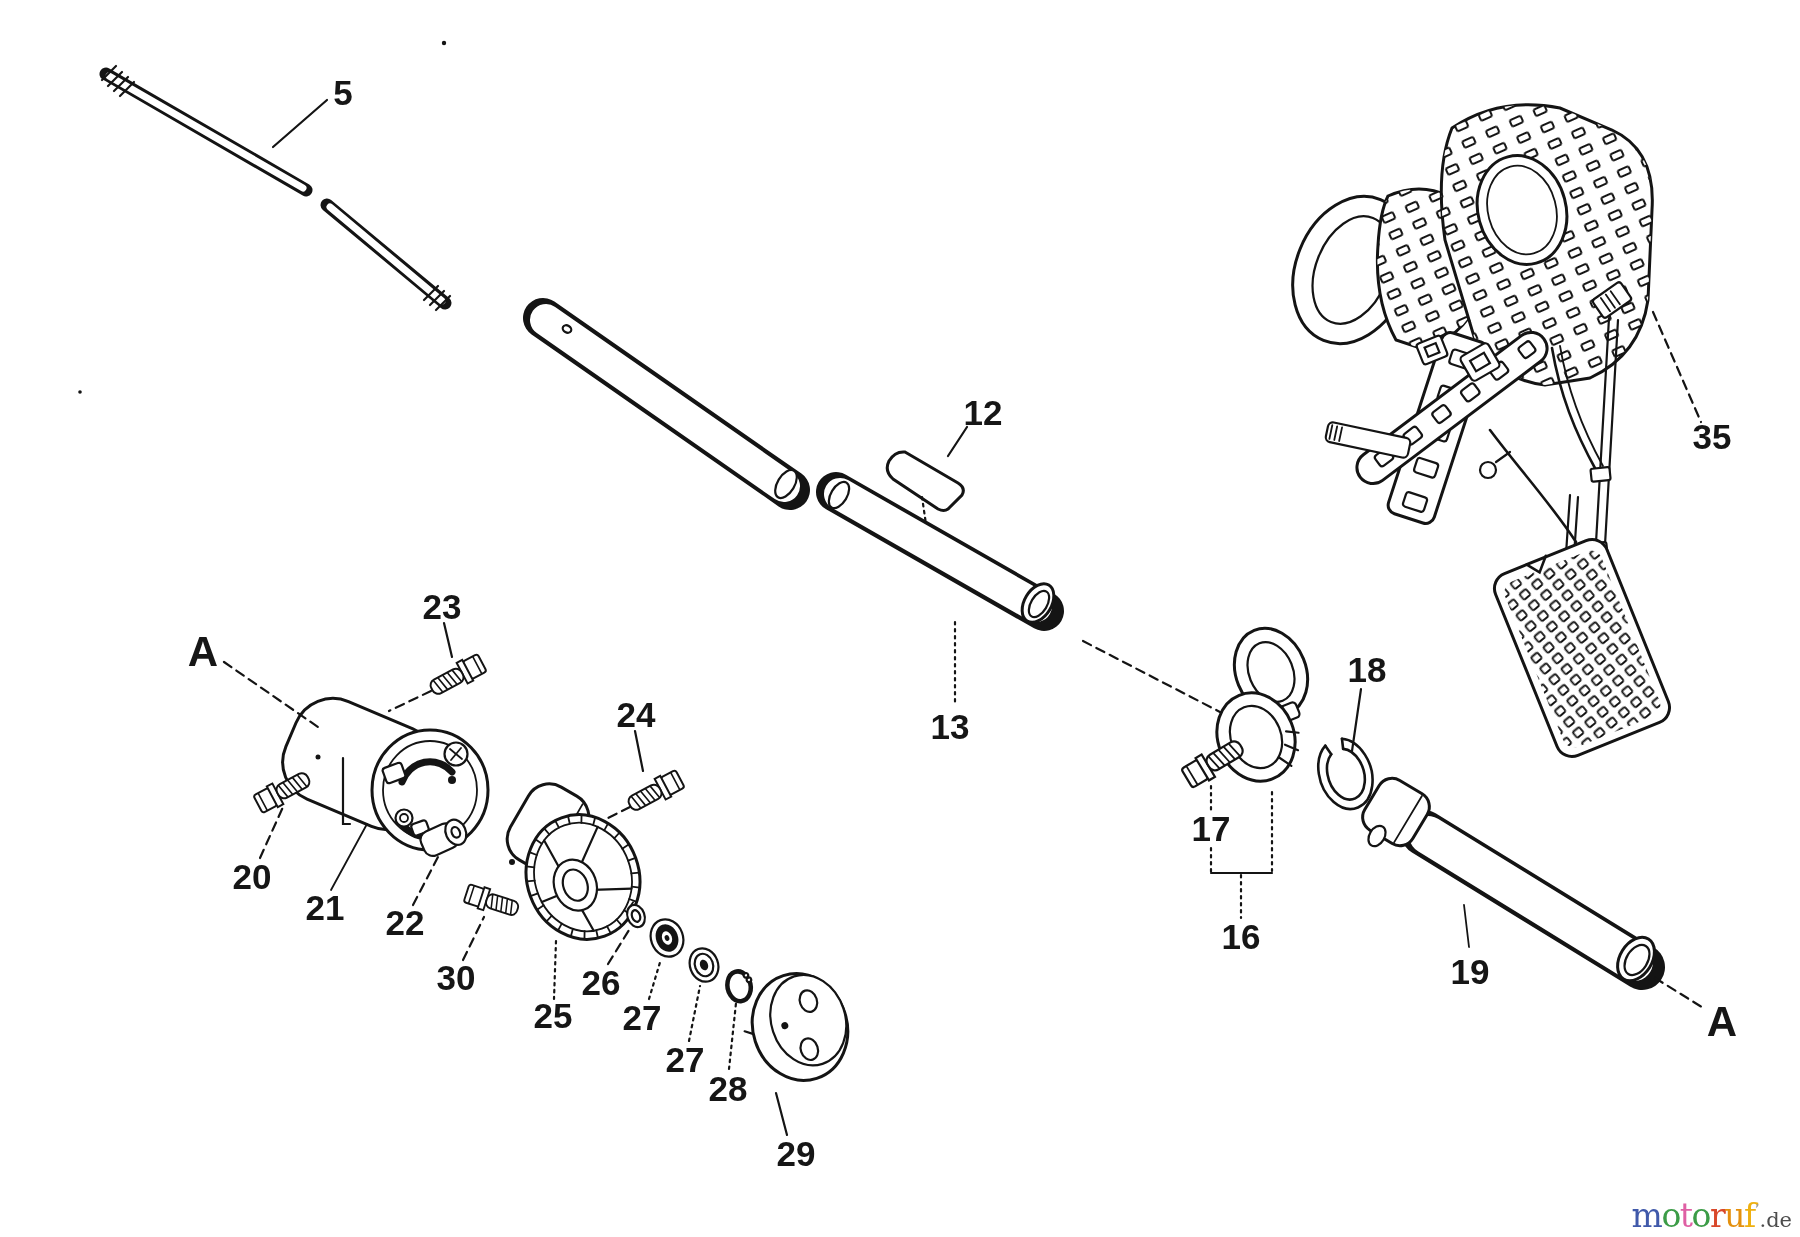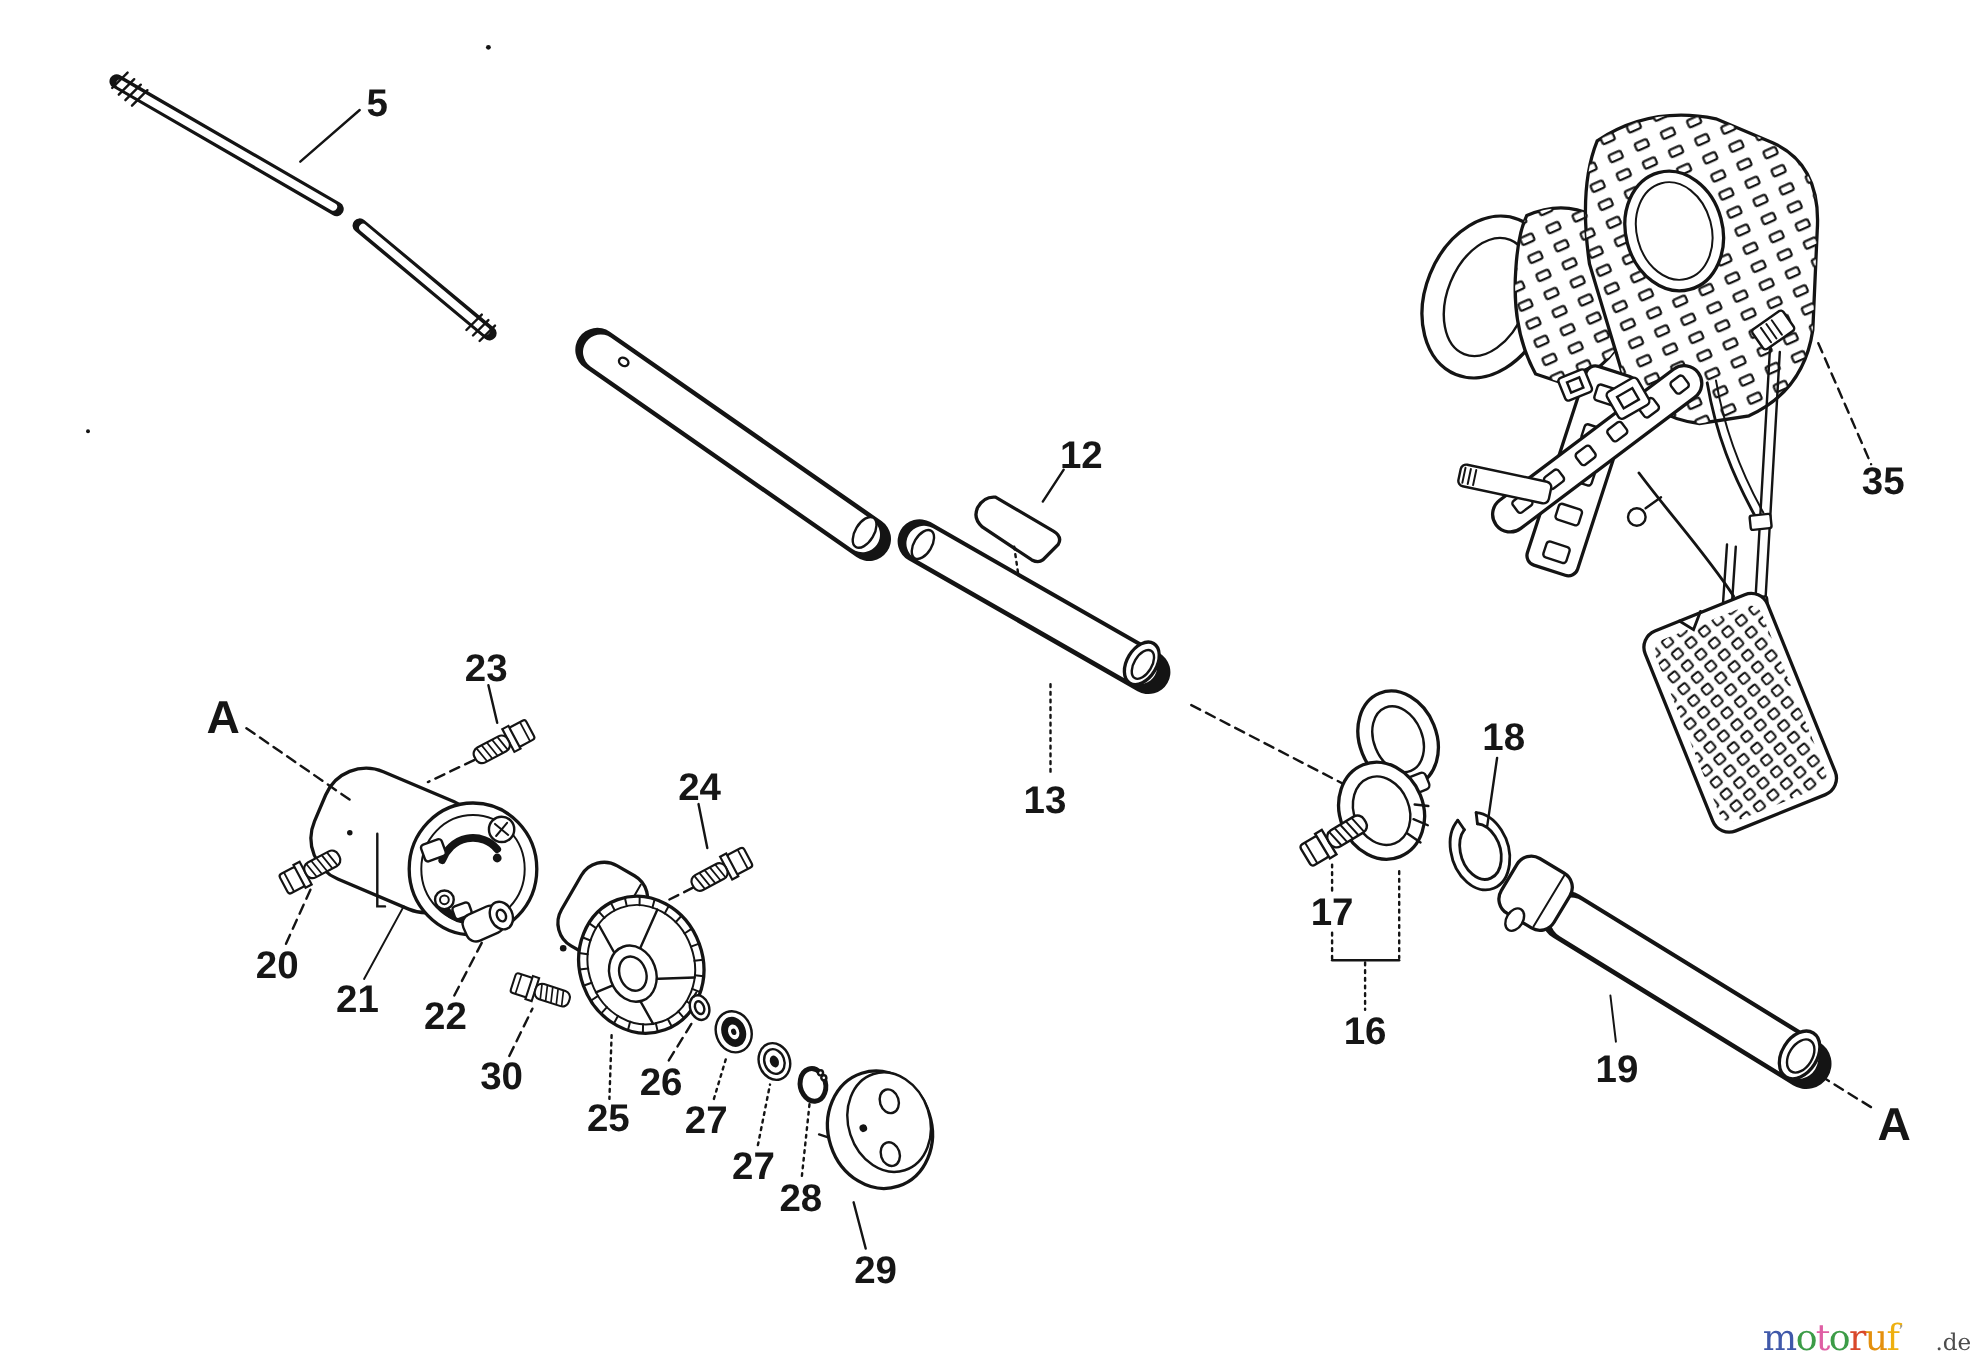--- a/index.html
+++ b/index.html
@@ -11,21 +11,21 @@
   .o2{fill:#ffffff;stroke:#141414;stroke-width:2.2;}
   .l2{fill:none;stroke:#141414;stroke-width:2.2;stroke-linecap:round;}
   .l18{fill:none;stroke:#141414;stroke-width:1.8;stroke-linecap:round;}
   .l26{fill:none;stroke:#141414;stroke-width:2.6;stroke-linecap:round;}
   .thick{fill:none;stroke:#141414;stroke-width:7;stroke-linecap:round;}
   .dash{stroke-dasharray:9 6;}
   .dot{stroke-dasharray:2.5 4.5;}
   .ink{fill:#141414;stroke:none;}
   .wm{position:absolute;right:8px;bottom:5px;font-family:"DejaVu Serif", serif;
       font-size:33px;letter-spacing:-1.5px;line-height:1;white-space:nowrap;}
-  .wm .suffix{font-size:21px;letter-spacing:0;margin-left:29px;}
+  .wm .suffix{font-size:21px;letter-spacing:0;}
   .wm .tick{font-size:15px;color:#9a9a9a;vertical-align:super;letter-spacing:0;}
 </style>
 </head>
 <body>
 
 <div class="canvas">
 <svg id="art" width="1800" height="1237" viewBox="0 0 1800 1237" xmlns="http://www.w3.org/2000/svg">
   <defs>
     <pattern id="perfPad" width="26" height="18" patternUnits="userSpaceOnUse" patternTransform="rotate(-24)">
       <rect x="4" y="4" width="12" height="7" rx="2" fill="#ffffff" stroke="#141414" stroke-width="2"></rect>

